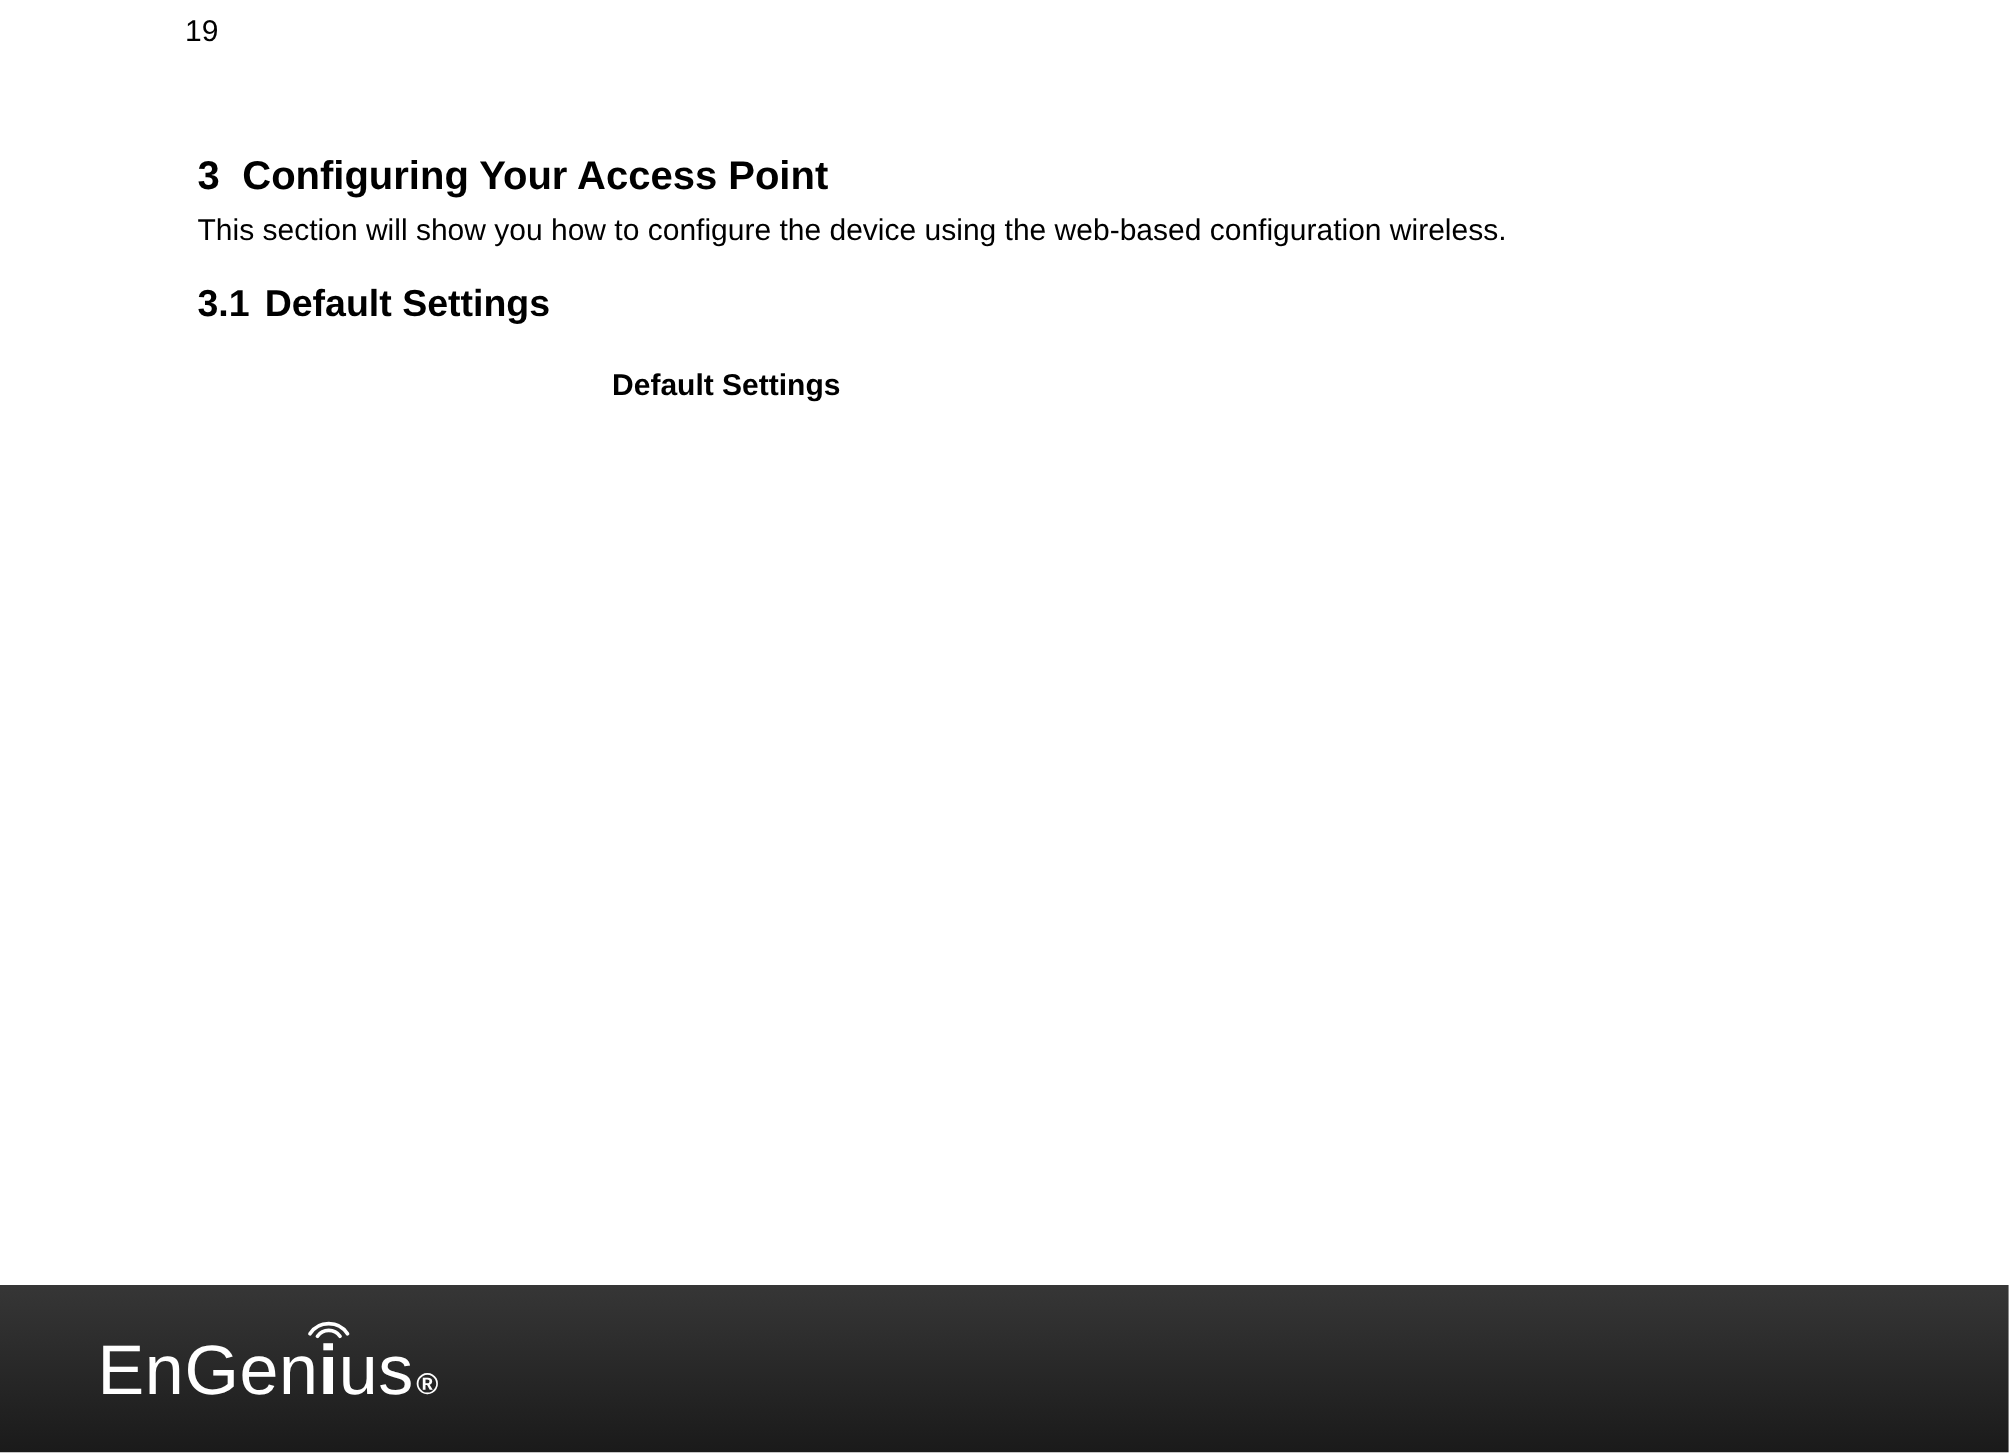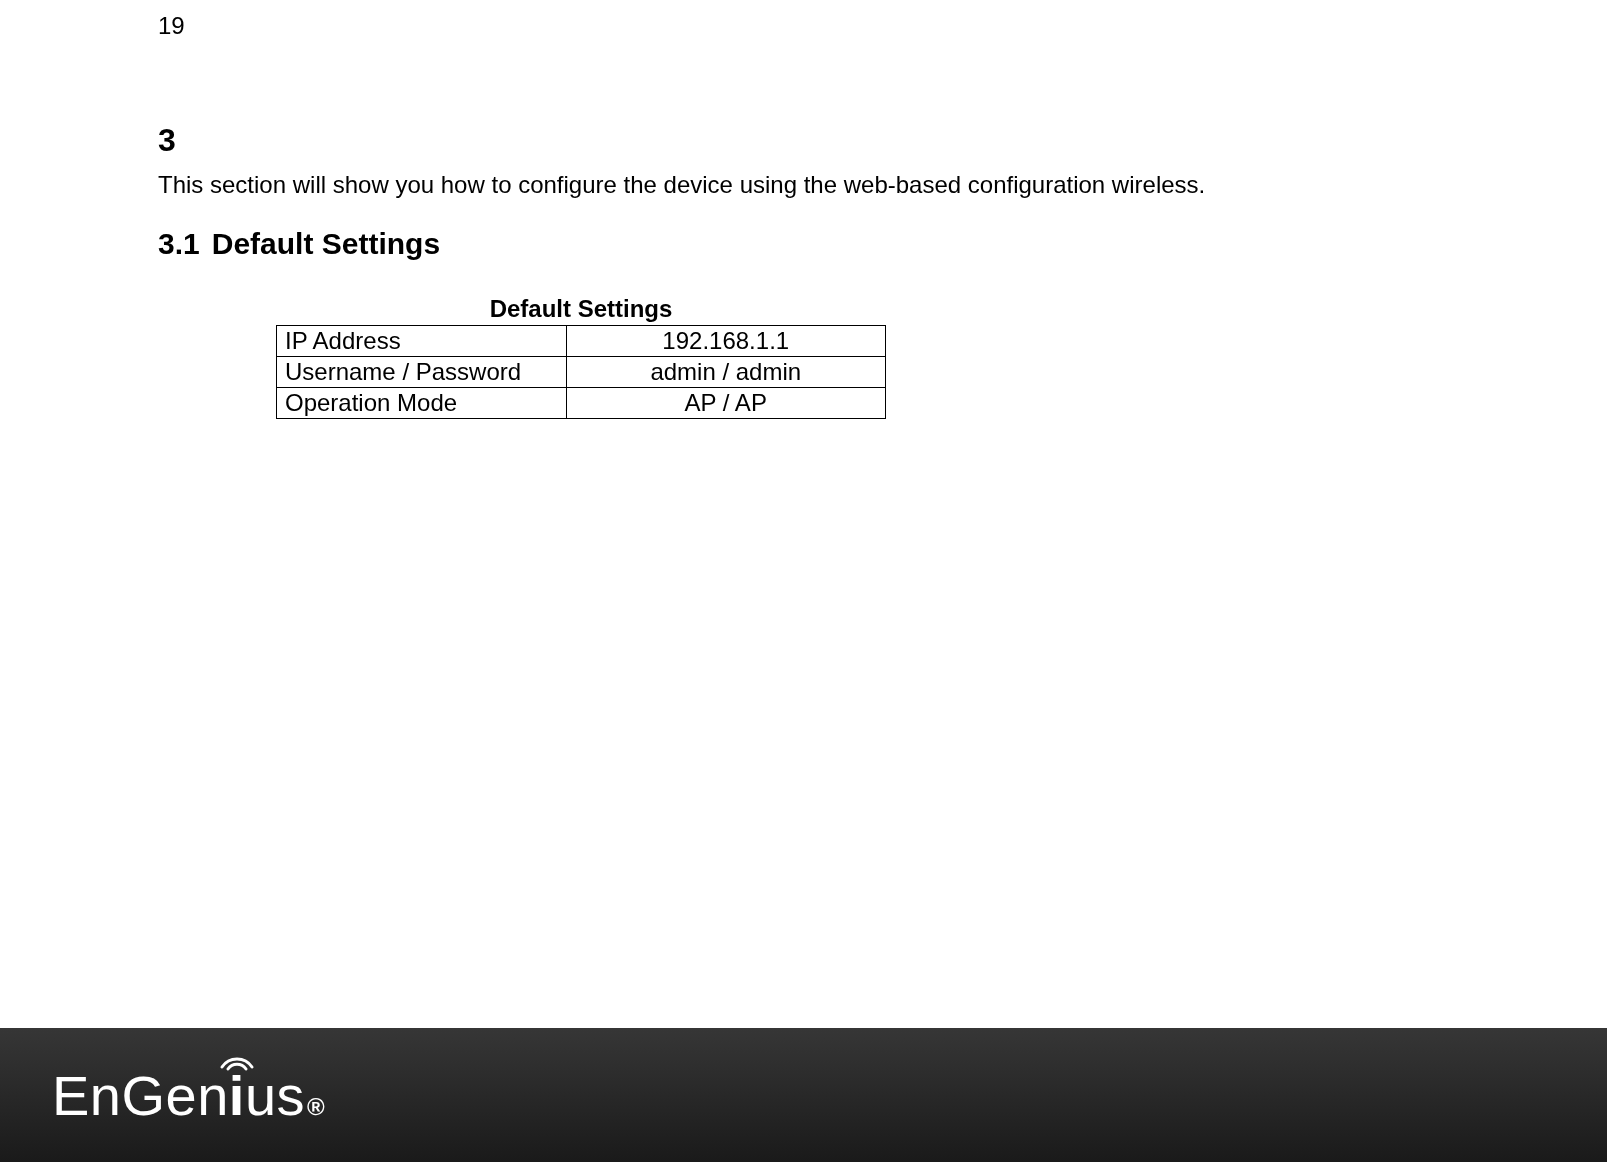--- a/index.html
+++ b/index.html
@@ -10,21 +10,21 @@
     html, body {
       width: 1607px;
       height: 1162px;
       font-family: Arial, Helvetica, sans-serif;
       background: #ffffff;
       position: relative;
     }
     .page-number {
       position: absolute;
       top: 12px;
-      left: 158px;
+      left: 148px;
       font-size: 24px;
       color: #000;
     }
     .content {
       position: absolute;
       top: 122px;
       left: 158px;
       right: 158px;
     }
     .h1-row {
@@ -97,21 +97,21 @@
     }
     .footer {
       position: absolute;
       left: 0;
       right: 0;
       bottom: 0;
       height: 134px;
       background: linear-gradient(to bottom, #363636 0%, #2e2e2e 30%, #1a1a1a 100%);
       display: flex;
       align-items: center;
-      padding-left: 52px;
+      padding-left: 78px;
     }
     .logo {
       display: flex;
       align-items: baseline;
       color: #fff;
       font-weight: 600;
       position: relative;
     }
     .logo-text {
       font-size: 56px;
@@ -145,48 +145,33 @@
   </style>
 </head>
 <body>
 
 <div class="page-number">19</div>
 
 <div class="content">
 
   <div class="h1-row">
     <span class="h1-num">3</span>
+    <span class="h1-text">Configuring Your Access Point</span>
   </div>
 
   <div class="body-text">This section will show you how to configure the device using the web-based configuration wireless.</div>
 
   <div class="h2-row">
     <span class="h2-num">3.1</span>
     <span class="h2-text">Default Settings</span>
   </div>
 
 
   <div class="table-wrap">
     <div class="table-caption">Default Settings</div>
-    <table class="settings">
-      <tbody>
-        <tr>
-          <td class="label">IP Address</td>
-          <td class="value">192.168.1.1</td>
-        </tr>
-        <tr>
-          <td class="label">Username / Password</td>
-          <td class="value">admin / admin</td>
-        </tr>
-        <tr>
-          <td class="label">Operation Mode</td>
-          <td class="value">AP / AP</td>
-        </tr>
-      </tbody>
-    </table>
   </div>
 
 </div>
 
 <div class="footer">
   <div class="logo">
     <span class="logo-text">
       <span class="logo-en">En</span><span class="logo-g">Gen</span><span class="logo-i-wrap">i<svg class="wifi-icon" width="38" height="26" viewBox="0 0 38 26">
         <path d="M4 22 A18 18 0 0 1 34 22" stroke="#fff" stroke-width="3" fill="none" stroke-linecap="round"></path>
         <path d="M10 24 A11 11 0 0 1 28 24" stroke="#fff" stroke-width="3" fill="none" stroke-linecap="round"></path>

